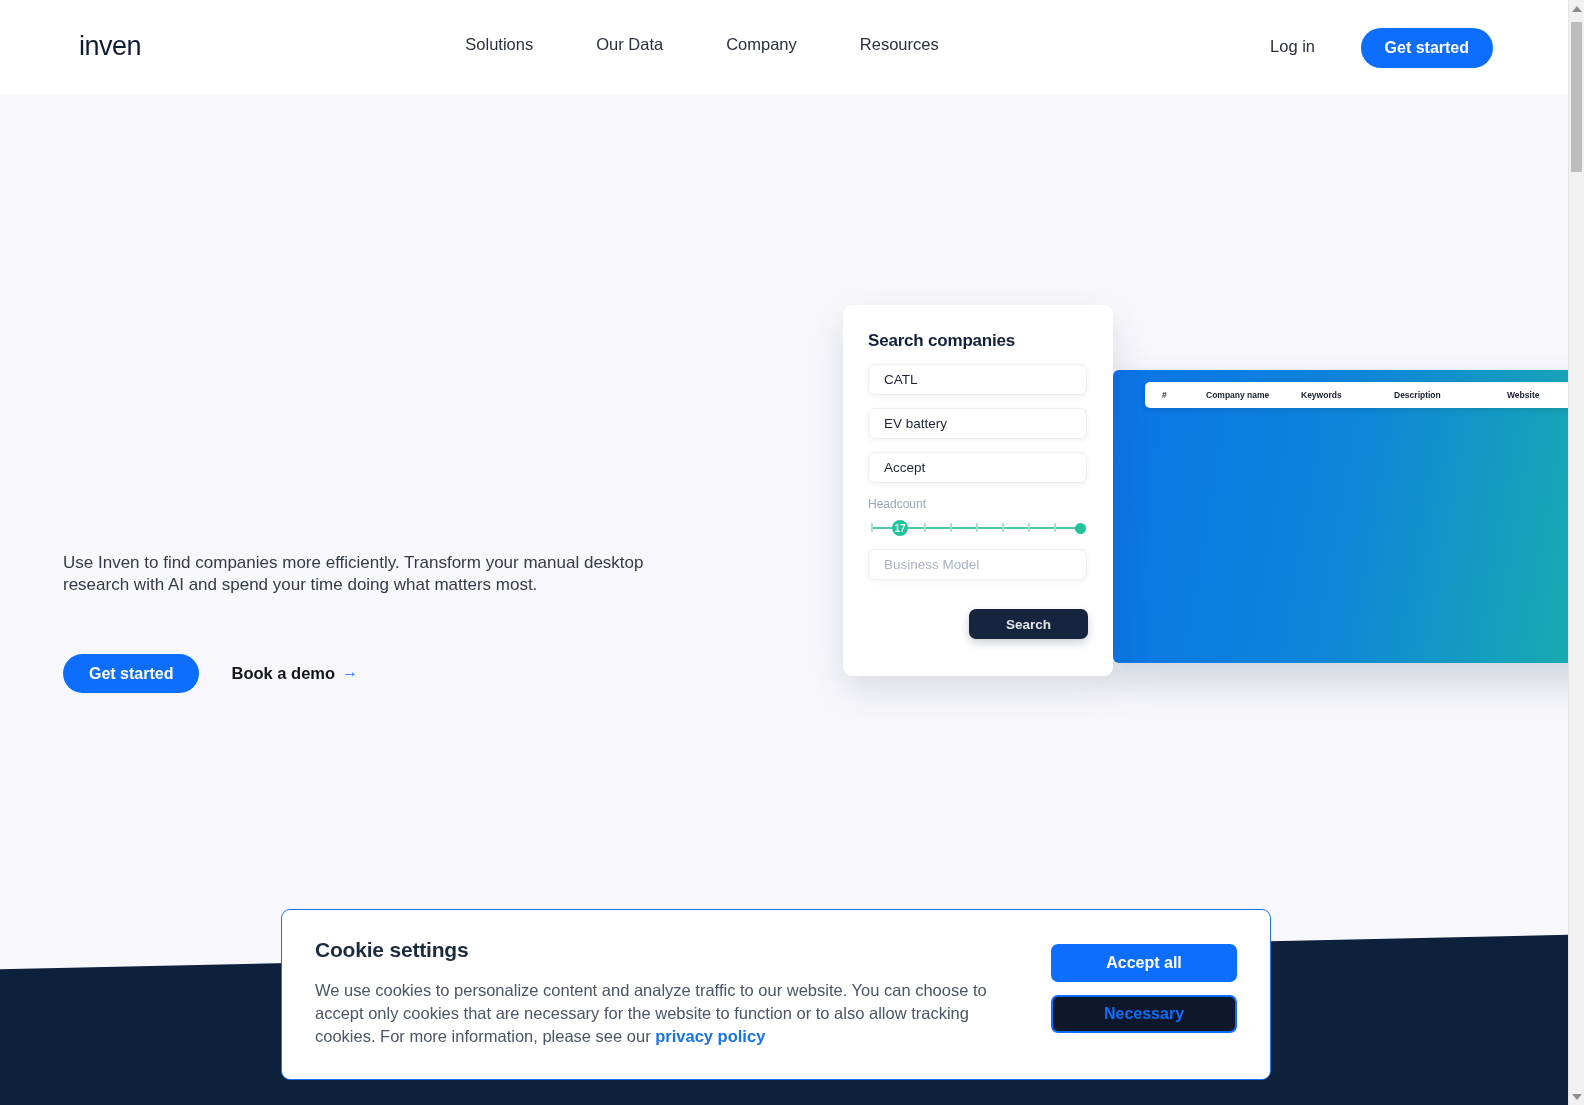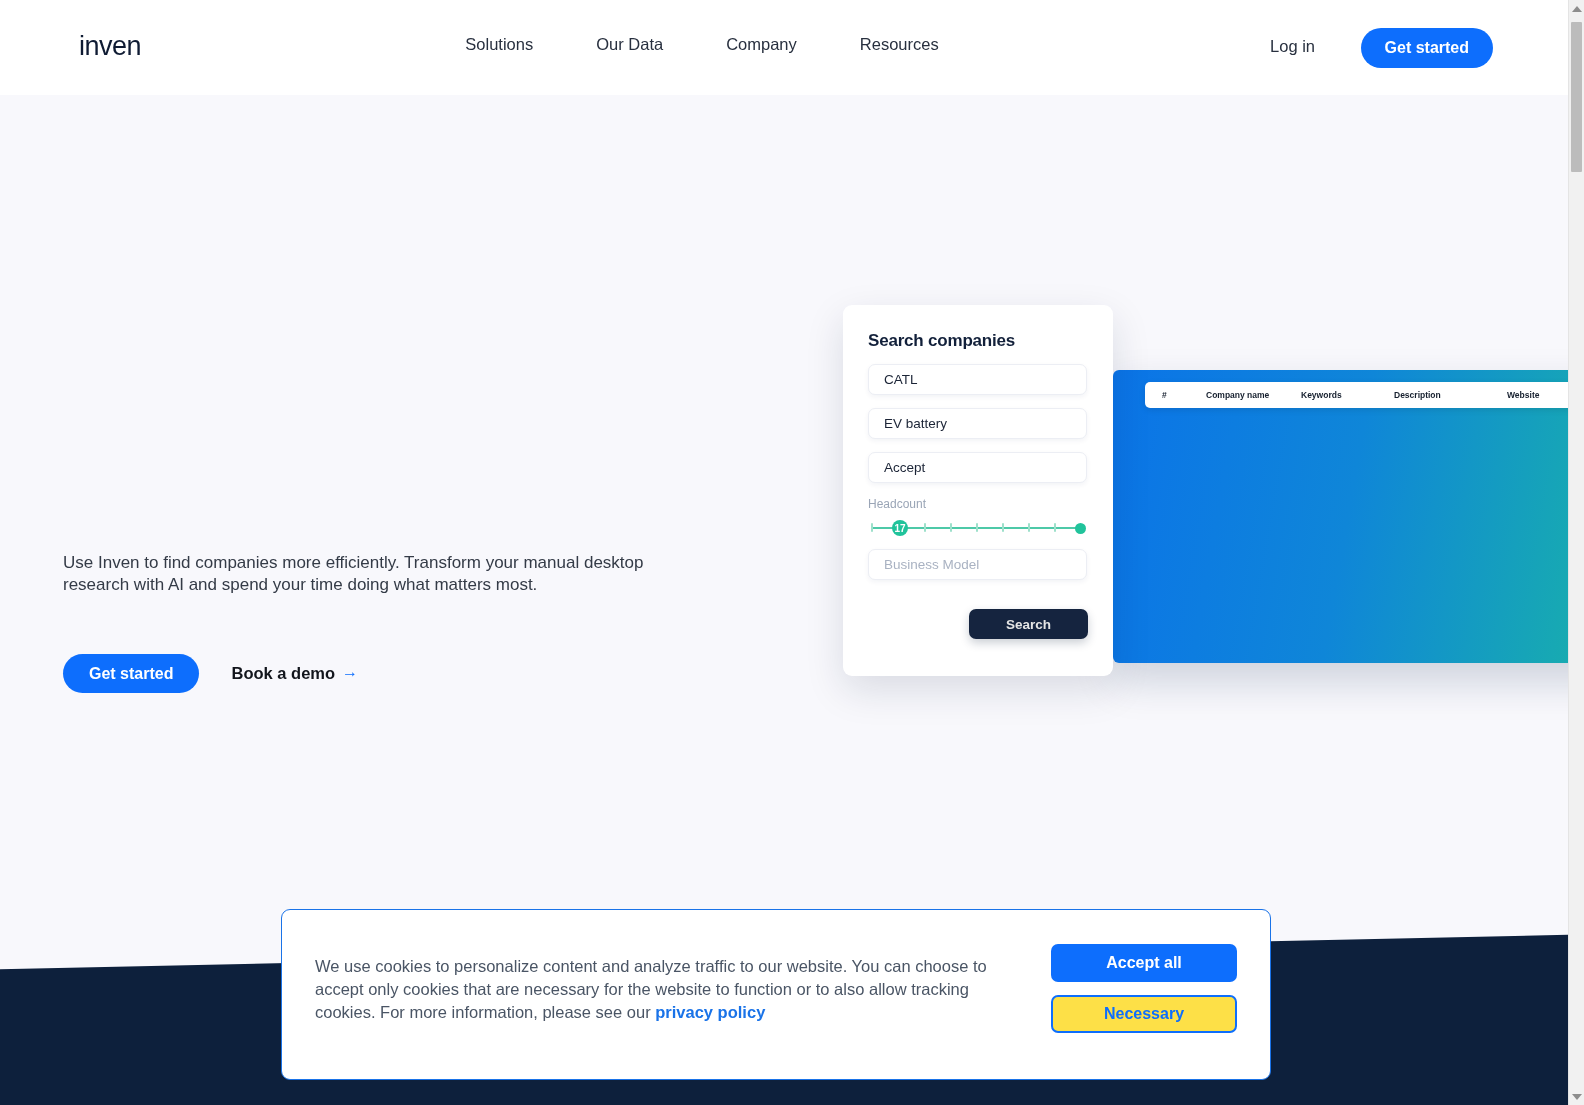--- a/index.html
+++ b/index.html
@@ -318,21 +318,21 @@
   .btn-accept {
     height: 38px;
     background: #0d6efd; color: #fff;
     border: none; border-radius: 7px;
     font-family: "Liberation Sans", sans-serif;
     font-size: 16px; font-weight: bold;
     cursor: pointer;
   }
   .btn-necessary {
     height: 38px;
-    background: #fde047; color: #0d6efd;
+    background: #0f172a; color: #0d6efd;
     border: 2px solid #0d6efd; border-radius: 7px;
     font-family: "Liberation Sans", sans-serif;
     font-size: 16px; font-weight: bold;
     cursor: pointer;
   }
 </style>
 </head>
 <body>
 
 <div class="viewport">
@@ -400,20 +400,21 @@
           <div class="slider-end"></div>
         </div>
       </div>
 
       <div class="field placeholder">Business Model</div>
 
       <button class="search-btn">Search</button>
     </div>
 
     <div class="cookie-banner">
+      <div class="cookie-title">Cookie settings</div>
       <p class="cookie-text"><span>We use cookies to personalize content and analyze traffic to our website. You can choose to accept only cookies that are necessary for the website to function or to also allow tracking cookies. For more information, please see our </span><span class="privacy-link">privacy policy</span></p>
       <div class="cookie-actions">
         <button class="btn-accept">Accept all</button>
         <button class="btn-necessary">Necessary</button>
       </div>
     </div>
 
   </div>
 
   <div class="scrollbar">

